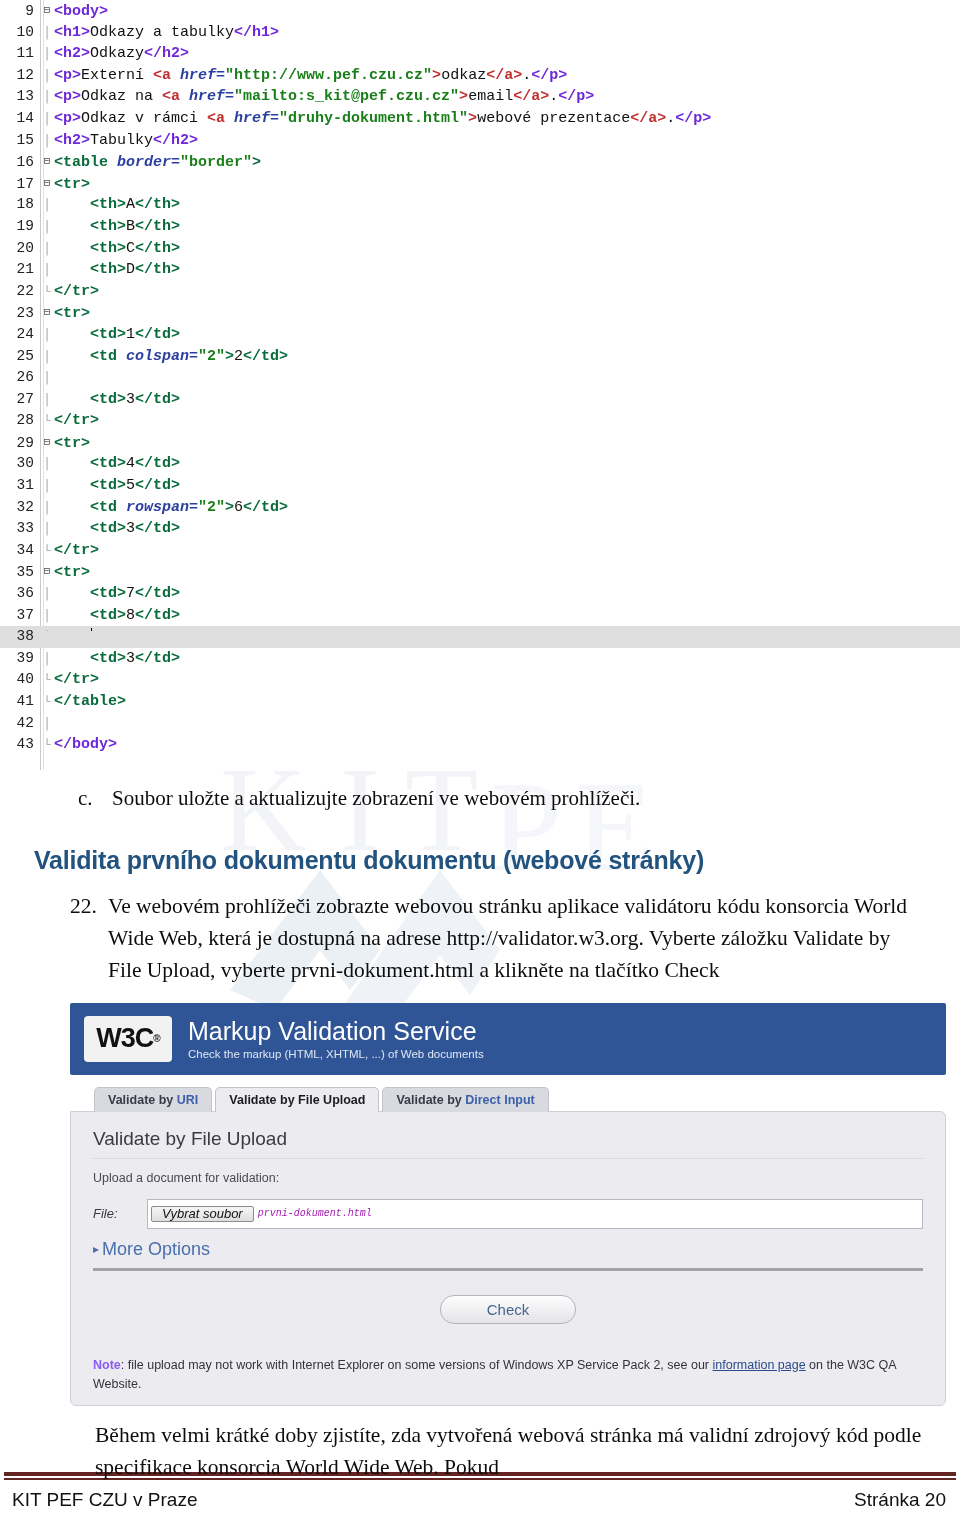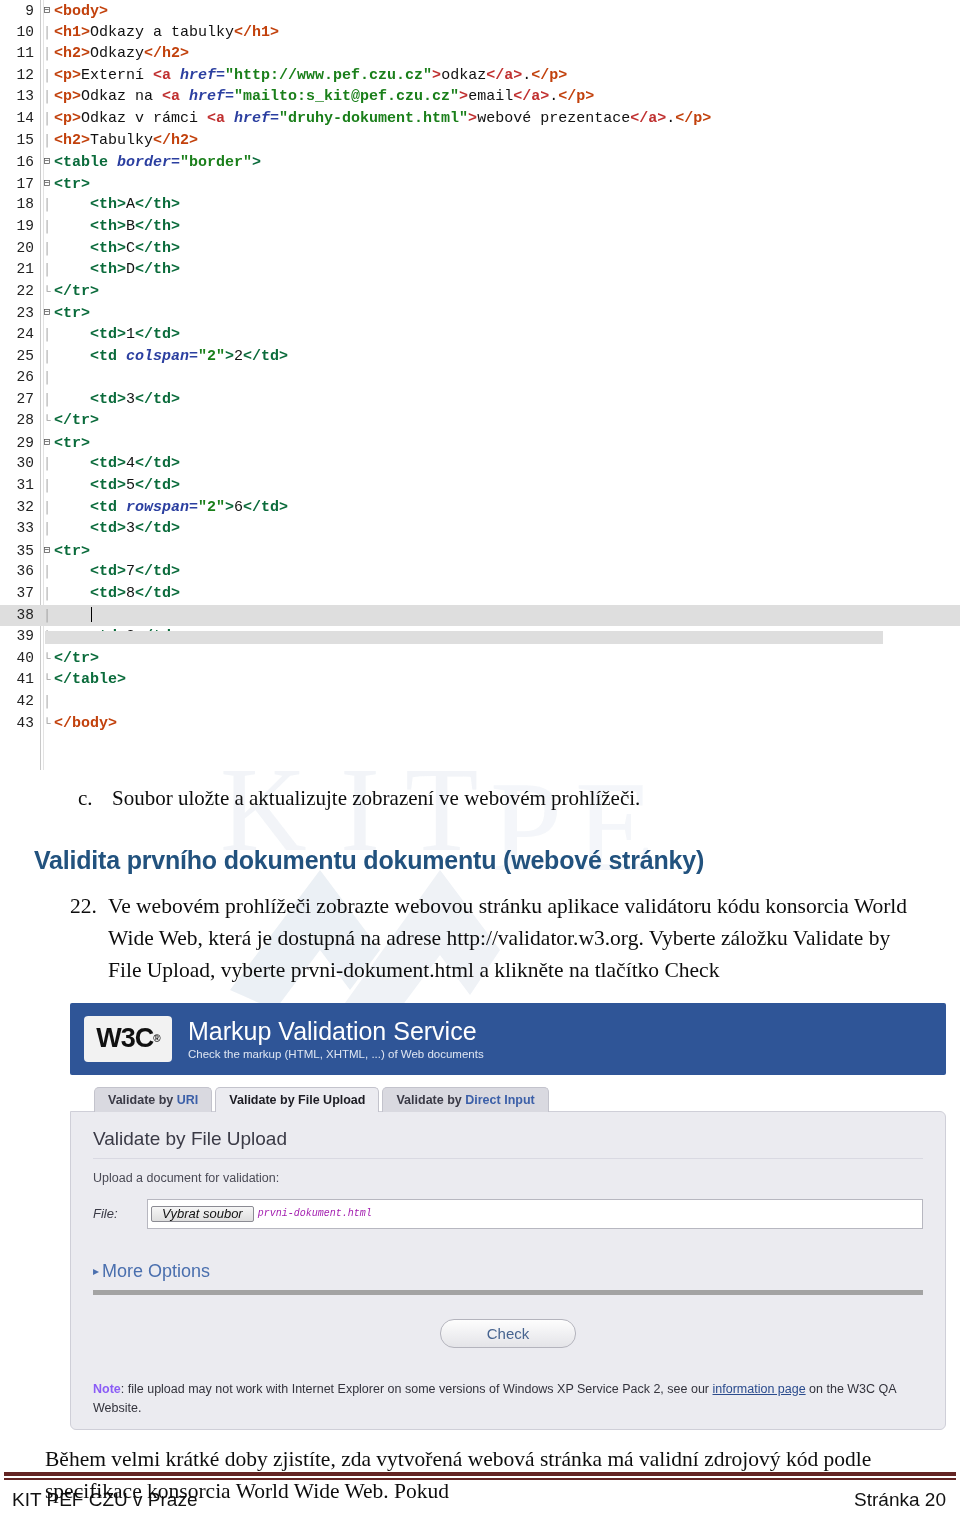--- a/index.html
+++ b/index.html
@@ -30,21 +30,21 @@
     color:#222; font-family:"Liberation Mono",monospace; font-size:14.5px;
   }
   .code-row .fold {
     display:inline-block; width:14px; text-align:center; color:#555;
     font-size:11px; vertical-align:2px;
   }
   .code-row .bar {
     display:inline-block; width:14px; text-align:center; color:#9a9a9a; font-size:12px;
   }
   .code-row .src { display:inline; }
-  .t-tag   { color:#c2410c; font-weight:bold; }
+  .t-tag   { color:#6d28d9; font-weight:bold; }
   .t-tag2  { color:#0a6b3b; font-weight:bold; }
   .t-attr  { color:#2b3fa0; font-weight:bold;font-style:italic; }
   .t-str   { color:#1a7f1a; font-weight:bold; }
   .t-txt   { color:#111; }
   .t-lnk   { color:#c03030; font-weight:bold; }
   .caret {
     display:inline-block; width:1px; height:15px; background:#000;
     vertical-align:-3px; margin-left:1px;
   }
   .ed-scroll {
@@ -137,40 +137,40 @@
     background:linear-gradient(#f6f6f6,#dedede); border:1px solid #8b8b93;
     border-radius:2px; height:16px; padding:0 10px;
     font-family:"Liberation Sans",sans-serif; font-size:13px; color:#111;
     display:flex; align-items:center;
   }
   .file-name {
     margin-left:4px; font-family:"Liberation Mono","DejaVu Sans Mono",monospace;
     font-size:10px; color:#a21caf;
   }
   .more-opts {
-    margin-top:32px; font-family:"Liberation Sans",sans-serif; font-size:18px;
-    color:#4a6fae; padding-bottom:8px; border-bottom:5px solid #a3a3a3;
+    margin-top:10px; font-family:"Liberation Sans",sans-serif; font-size:18px;
+    color:#4a6fae; padding-bottom:8px; border-bottom:3px solid #a3a3a3;
   }
   .more-opts .arrow { font-size:12px; vertical-align:2px; margin-right:3px; }
   .check-wrap { display:flex; justify-content:center; margin:24px 0 32px 0; }
   .check-btn {
     background:linear-gradient(#fdfdfd,#e4e4e8); border:1px solid #b4b4bd;
     border-radius:14px; padding:5px 46px;
     font-family:"Liberation Sans",sans-serif; font-size:15px; color:#47648f;
   }
   .note {
     font-family:"Liberation Sans",sans-serif; font-size:12.5px; color:#33333c;
     line-height:1.5;
   }
   .note b { color:#8b5cf6; }
   .note a { color:#2a4b8d; text-decoration:underline; }
 
   
   .tail {
-    margin:14px 34px 0 45px; font-size:21.5px; color:#0d0d0d; line-height:1.48;
+    margin:14px 34px 0 95px; font-size:21.5px; color:#0d0d0d; line-height:1.48;
   }
 
   
   .footer { position:absolute; left:0; top:1472px; width:960px; }
   .foot-rule-a { height:4px; background:#632423; margin:0 4px 0 4px; }
   .foot-rule-b { height:2px; background:#632423; margin:2px 4px 0 4px; }
   .foot-row {
     display:flex; justify-content:space-between; align-items:center;
     padding:9px 14px 0 12px;
     font-family:"Liberation Sans",sans-serif; font-size:19px; color:#111;
@@ -201,20 +201,21 @@
       <div class="code-row"><span class="lno">24</span><span class="bar">│</span><span class="src"><span class="t-tag2">    &lt;td&gt;</span><span class="t-txt">1</span><span class="t-tag2">&lt;/td&gt;</span></span></div>
       <div class="code-row"><span class="lno">25</span><span class="bar">│</span><span class="src"><span class="t-tag2">    &lt;td </span><span class="t-attr">colspan=</span><span class="t-str">"2"</span><span class="t-tag2">&gt;</span><span class="t-txt">2</span><span class="t-tag2">&lt;/td&gt;</span></span></div>
       <div class="code-row"><span class="lno">26</span><span class="bar">│</span><span class="src"></span></div>
       <div class="code-row"><span class="lno">27</span><span class="bar">│</span><span class="src"><span class="t-tag2">    &lt;td&gt;</span><span class="t-txt">3</span><span class="t-tag2">&lt;/td&gt;</span></span></div>
       <div class="code-row"><span class="lno">28</span><span class="bar">└</span><span class="src"><span class="t-tag2">&lt;/tr&gt;</span></span></div>
       <div class="code-row"><span class="lno">29</span><span class="fold">⊟</span><span class="src"><span class="t-tag2">&lt;tr&gt;</span></span></div>
       <div class="code-row"><span class="lno">30</span><span class="bar">│</span><span class="src"><span class="t-tag2">    &lt;td&gt;</span><span class="t-txt">4</span><span class="t-tag2">&lt;/td&gt;</span></span></div>
       <div class="code-row"><span class="lno">31</span><span class="bar">│</span><span class="src"><span class="t-tag2">    &lt;td&gt;</span><span class="t-txt">5</span><span class="t-tag2">&lt;/td&gt;</span></span></div>
       <div class="code-row"><span class="lno">32</span><span class="bar">│</span><span class="src"><span class="t-tag2">    &lt;td </span><span class="t-attr">rowspan=</span><span class="t-str">"2"</span><span class="t-tag2">&gt;</span><span class="t-txt">6</span><span class="t-tag2">&lt;/td&gt;</span></span></div>
       <div class="code-row"><span class="lno">33</span><span class="bar">│</span><span class="src"><span class="t-tag2">    &lt;td&gt;</span><span class="t-txt">3</span><span class="t-tag2">&lt;/td&gt;</span></span></div>
+      <div class="code-row"><span class="lno">34</span><span class="bar">└</span><span class="src"><span class="t-tag2">&lt;/tr&gt;</span></span></div>
       <div class="code-row"><span class="lno">35</span><span class="fold">⊟</span><span class="src"><span class="t-tag2">&lt;tr&gt;</span></span></div>
       <div class="code-row"><span class="lno">36</span><span class="bar">│</span><span class="src"><span class="t-tag2">    &lt;td&gt;</span><span class="t-txt">7</span><span class="t-tag2">&lt;/td&gt;</span></span></div>
       <div class="code-row"><span class="lno">37</span><span class="bar">│</span><span class="src"><span class="t-tag2">    &lt;td&gt;</span><span class="t-txt">8</span><span class="t-tag2">&lt;/td&gt;</span></span></div>
       <div class="code-row hl"><span class="lno">38</span><span class="bar">│</span><span class="src"><span class="t-txt">    </span><span class="caret"></span></span></div>
       <div class="code-row"><span class="lno">39</span><span class="bar">│</span><span class="src"><span class="t-tag2">    &lt;td&gt;</span><span class="t-txt">3</span><span class="t-tag2">&lt;/td&gt;</span></span></div>
       <div class="code-row"><span class="lno">40</span><span class="bar">└</span><span class="src"><span class="t-tag2">&lt;/tr&gt;</span></span></div>
       <div class="code-row"><span class="lno">41</span><span class="bar">└</span><span class="src"><span class="t-tag2">&lt;/table&gt;</span></span></div>
       <div class="code-row"><span class="lno">42</span><span class="bar">│</span><span class="src"></span></div>
       <div class="code-row"><span class="lno">43</span><span class="bar">└</span><span class="src"><span class="t-tag">&lt;/body&gt;</span></span></div>
     </div>

